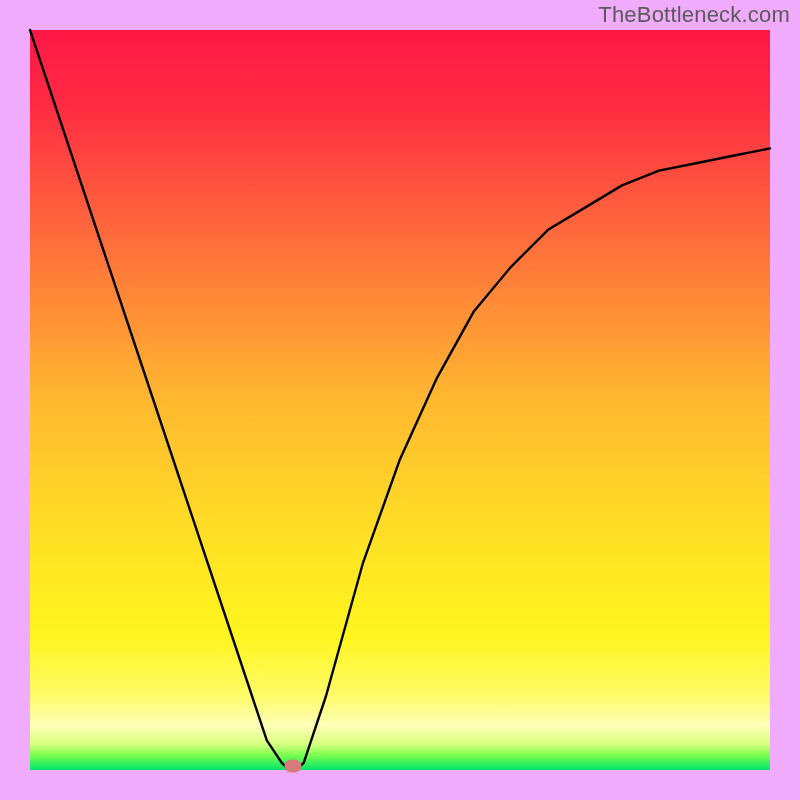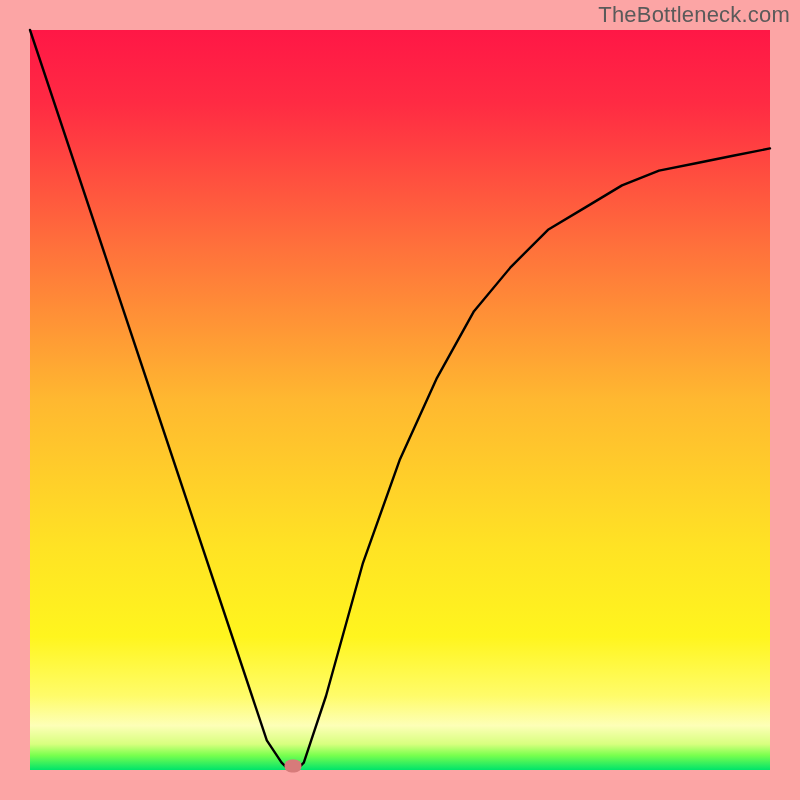--- a/index.html
+++ b/index.html
@@ -8,21 +8,21 @@
     width: 800px;
     height: 800px;
     overflow: hidden;
     background: #000;
     font-family: Arial, Helvetica, sans-serif;
   }
   .frame {
     position: relative;
     width: 800px;
     height: 800px;
-    background: #fca5a5;
+    background: #f0abfc;
   }
   .watermark {
     position: absolute;
     top: 2px;
     right: 10px;
     font-size: 22px;
     font-weight: 500;
     color: #5a5a5a;
     letter-spacing: 0.2px;
     z-index: 10;

